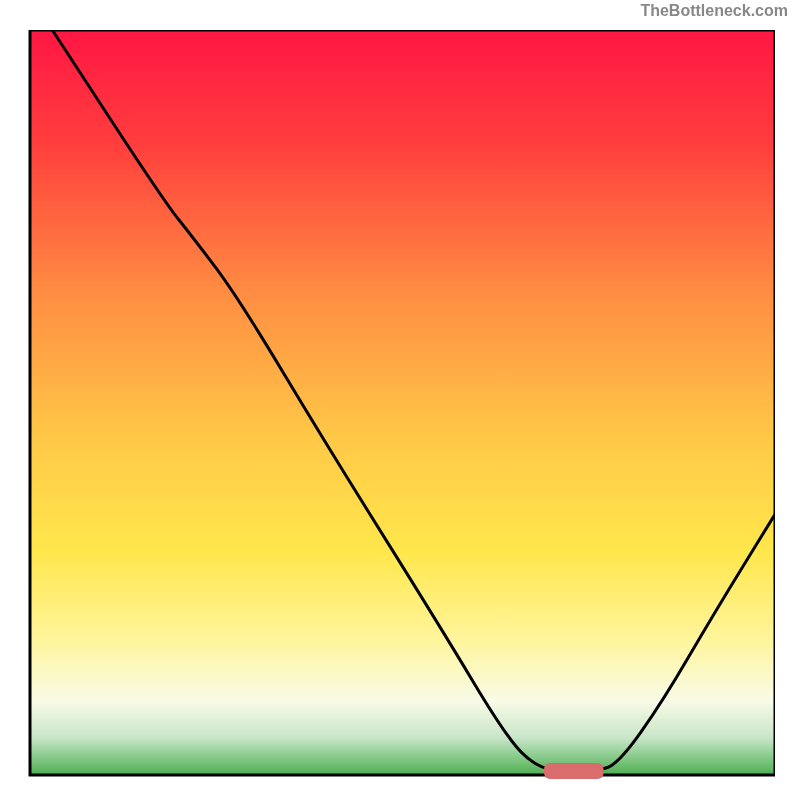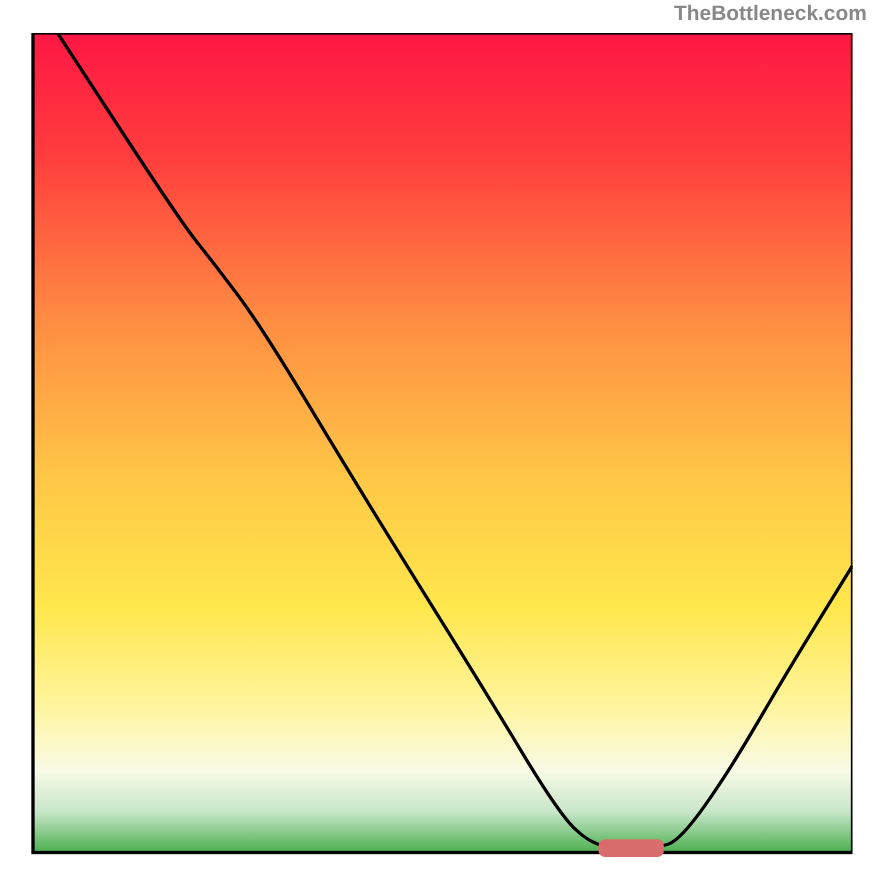--- a/index.html
+++ b/index.html
@@ -8,21 +8,21 @@
     width: 800px;
     height: 800px;
     background: #ffffff;
     position: relative;
     font-family: Arial, sans-serif;
   }
   .watermark {
     position: absolute;
     top: 2px;
     right: 12px;
-    font-size: 19px;
+    font-size: 16px;
     font-weight: bold;
     color: #888888;
     z-index: 10;
   }
   .chart-container {
     position: absolute;
     top: 30px;
     left: 25px;
     width: 750px;
     height: 750px;

